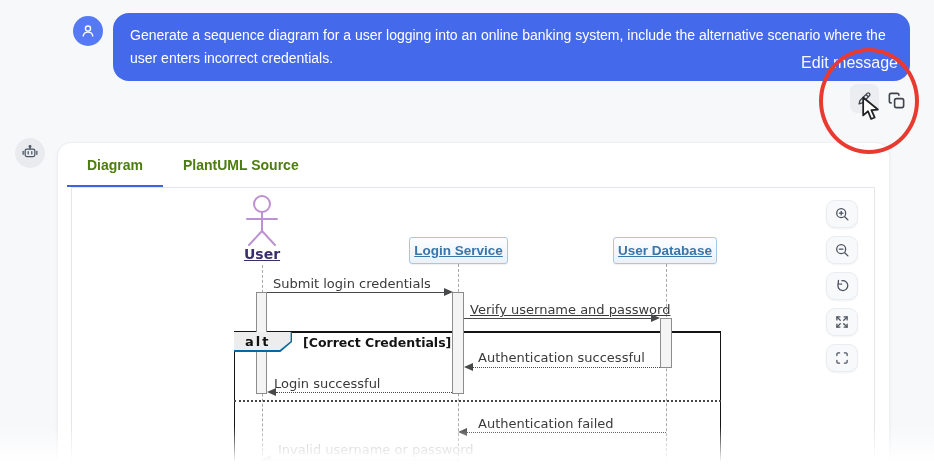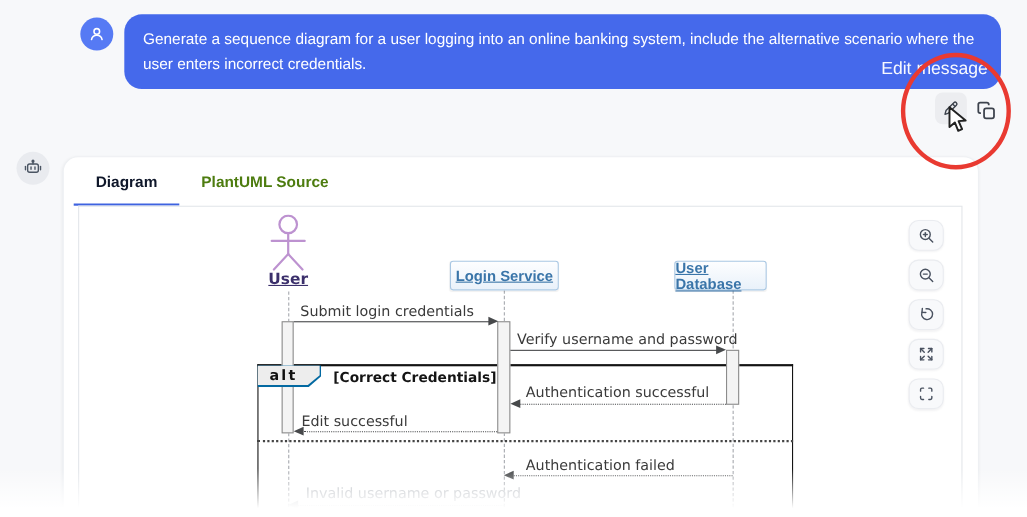--- a/index.html
+++ b/index.html
@@ -44,21 +44,21 @@
     position:absolute; left:57px; top:142px; width:833px; height:340px;
     background:#fff; border:1px solid #eef0f3; border-radius:14px;
     box-shadow:0 1px 3px rgba(16,24,40,.06);
   }
   .tabs { position:absolute; left:9px; top:0; height:44px; display:flex; }
   .tab {
     height:44px; padding:0 20px; display:flex; align-items:center;
     font-size:14px; font-weight:700; color:#4d7c0f; cursor:pointer;
     border:none; background:transparent; position:relative;
   }
-  .tab.active { color:#0f172a; }
+  .tab.active { color:#4d7c0f; }
   .tab.active::after {
     content:""; position:absolute; left:0; right:0; bottom:0; height:2.5px; background:#3e63e0;
   }
   .diagram-box {
     position:absolute; left:13px; top:44px; width:804px; height:296px;
     background:#fff; border:1px solid #e3e6ea;
   }
   
   .dg { position:absolute; font-family:"DejaVu Sans", sans-serif; }
   .lifeline { position:absolute; width:0; border-left:1px dashed #a6a9ae; z-index:1; }
@@ -198,39 +198,39 @@
       <circle cx="20" cy="9" r="8" fill="#ffffff"></circle>
       <line x1="20" y1="17" x2="20" y2="36"></line>
       <line x1="5" y1="24" x2="35" y2="24"></line>
       <line x1="20" y1="36" x2="7" y2="50"></line>
       <line x1="20" y1="36" x2="33" y2="50"></line>
     </svg>
   </div>
   <div class="actor-label">User</div>
 
   <div class="participant" style="left:409px; top:237px; width:99px;">Login Service</div>
-  <div class="participant" style="left:613px; top:237px; width:84px;">User Database</div>
+  <div class="participant" style="left:613px; top:237px; width:104px;">User Database</div>
 
   <div class="activation" style="left:256px; top:292px; width:11px; height:102px;"></div>
   <div class="activation" style="left:452px; top:292px; width:12px; height:102px;"></div>
   <div class="activation" style="left:660px; top:318px; width:12px; height:50px;"></div>
 
   <div class="msg-label" style="left:273px; top:276px;">Submit login credentials</div>
   <div class="arrow solid" style="left:267px; top:292px; width:178px;"></div>
   <div class="head right" style="left:444px; top:288px;"></div>
 
-  <div class="msg-label" style="left:470px; top:302px;">Verify username and password</div>
+  <div class="msg-label" style="left:470px; top:302px;text-decoration:underline;">Verify username and password</div>
   <div class="arrow solid" style="left:464px; top:318px; width:188px;"></div>
   <div class="head right" style="left:651px; top:314px;"></div>
 
   <div class="msg-label" style="left:478px; top:350px;text-align:right;">Authentication successful</div>
   <div class="arrow dotted" style="left:473px; top:367px; width:187px;"></div>
   <div class="head left" style="left:464px; top:363px;"></div>
 
-  <div class="msg-label" style="left:274px; top:376px;">Edit successful</div>
+  <div class="msg-label" style="left:274px; top:376px;">Login successful</div>
   <div class="arrow dotted" style="left:276px; top:392px; width:176px;"></div>
   <div class="head left" style="left:267px; top:388px;"></div>
 
   <div class="msg-label" style="left:478px; top:416px;">Authentication failed</div>
   <div class="arrow dotted" style="left:467px; top:432px; width:199px;"></div>
   <div class="head left" style="left:458px; top:428px;"></div>
 
   <div class="msg-label faded" style="left:278px; top:442px;">Invalid username or password</div>
   <div class="arrow dotted faded" style="left:271px; top:459px; width:187px;"></div>
   <div class="head left faded" style="left:262px; top:455px;"></div>

